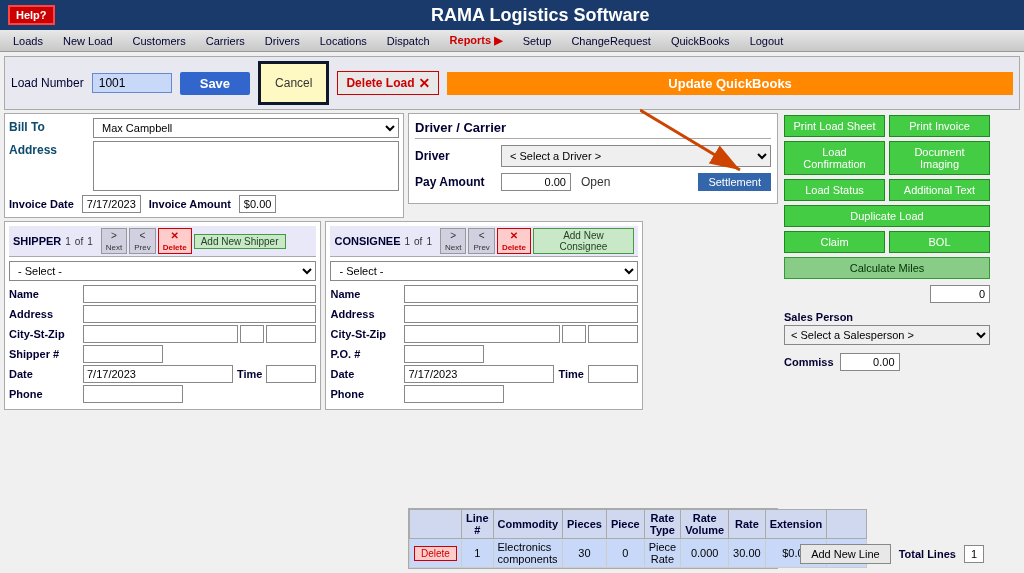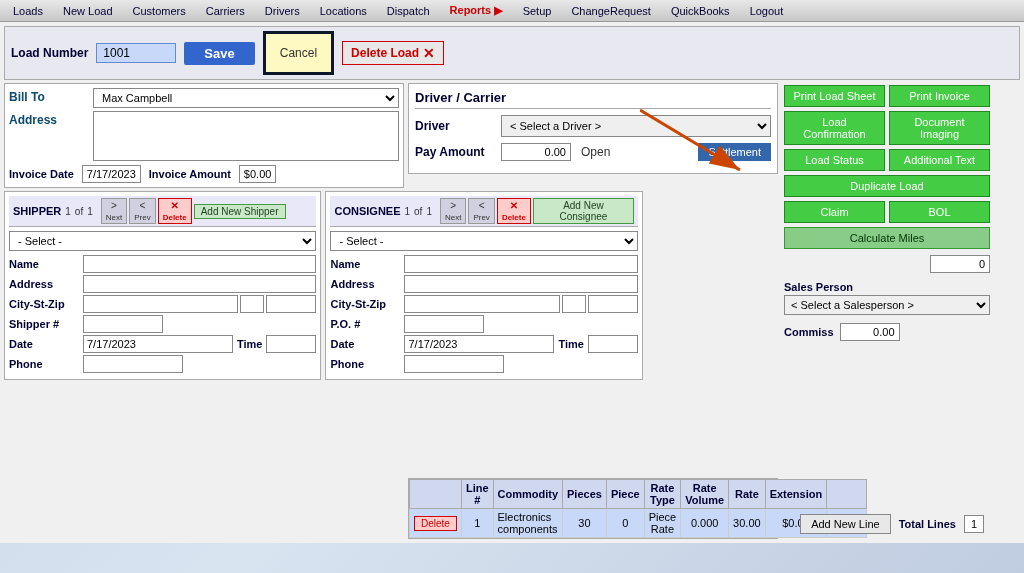--- a/index.html
+++ b/index.html
@@ -46,21 +46,21 @@
     .content {
       background: #f0f0f0; padding: 4px; display: flex; flex-direction: column; gap: 3px;
       height: calc(573px - 52px);
     }
 
     
     .top-row {
       display: flex; align-items: center; gap: 8px; background: #e8e8f0;
       padding: 4px 6px; border: 1px solid #aaa;
     }
-    .load-number-label { font-weight: bold; color: #000033; }
+    .load-number-label { font-weight: normal; color: #000033; }
     .load-number-input {
       background: #c8d8f8; border: 1px solid #6688cc; padding: 2px 6px;
       width: 80px; font-size: 12px; color: #000;
     }
     .btn-save {
       background: #3366cc; color: white; border: none; padding: 4px 20px;
       font-size: 13px; font-weight: bold; cursor: pointer; border-radius: 2px;
     }
     .btn-cancel {
       background: #fef9c3; color: #333; border: 3px solid #0f172a;
@@ -225,20 +225,24 @@
     select { font-size: 11px; }
 
     .x-icon { color: #cc0000; font-weight: bold; font-size: 14px; }
   </style>
 </head>
 <body>
 
 <div class="map-bg"></div>
 <div class="main-container">
 
+  <div class="header">
+    <button class="header-help">Help?</button>
+    <span class="header-title">RAMA Logistics Software</span>
+  </div>
 
   <div class="navbar">
     <span class="nav-item">Loads</span>
     <span class="nav-item">New Load</span>
     <span class="nav-item">Customers</span>
     <span class="nav-item">Carriers</span>
     <span class="nav-item">Drivers</span>
     <span class="nav-item">Locations</span>
     <span class="nav-item">Dispatch</span>
     <span class="nav-item nav-reports">Reports ▶</span>
@@ -252,20 +256,21 @@
 
     <div class="top-row">
       <span class="load-number-label">Load Number</span>
       <input class="load-number-input" type="text" value="1001" style="">
       <button class="btn-save">Save</button>
       <button class="btn-cancel">Cancel</button>
       <button class="btn-delete">
         <span>Delete Load</span>
         <span class="x-icon">✕</span>
       </button>
+      <button class="btn-update-qb">Update QuickBooks</button>
     </div>
 
     <div class="main-body">
 
       <div class="left-panel">
 
         <div class="bill-to-section">
           <div class="form-row">
             <span class="form-label">Bill To</span>
             <select class="form-select">

